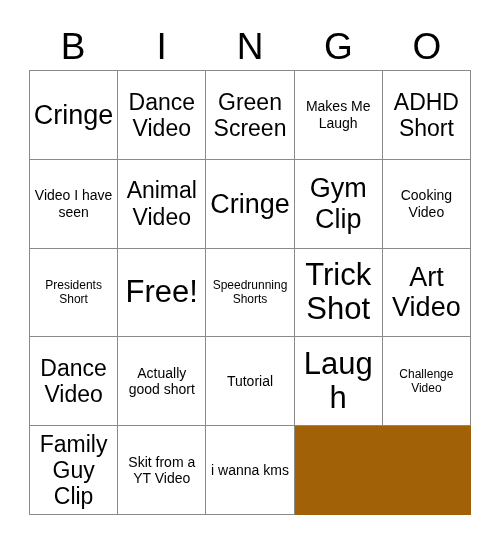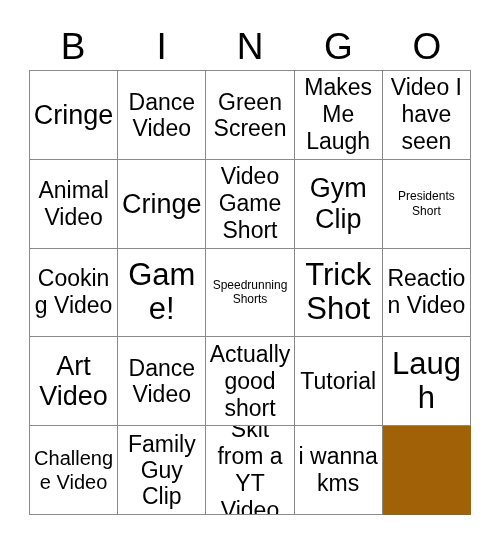--- a/index.html
+++ b/index.html
@@ -70,22 +70,22 @@
   }
   .cell-text {
     display: block;
     width: 100%;
     line-height: 1.13;
     word-wrap: break-word;
     hyphens: none;
   }
   
   .cell[data-size="xs"]  .cell-text { font-size: 12px; line-height: 1.22; }
-  .cell[data-size="s"]   .cell-text { font-size: 20px; line-height: 1.22; }
-  .cell[data-size="m"]   .cell-text { font-size: 23px; line-height: 1.18; }
+  .cell[data-size="s"]   .cell-text { font-size: 12px; line-height: 1.22; }
+  .cell[data-size="m"]   .cell-text { font-size: 14px; line-height: 1.18; }
   .cell[data-size="l"]   .cell-text { font-size: 23px; line-height: 1.14; }
   .cell[data-size="xl"]  .cell-text { font-size: 27px; line-height: 1.12; }
   .cell[data-size="xxl"] .cell-text { font-size: 31px; line-height: 1.10; }
 </style>
 </head>
 <body>
 
 <div id="bingo-card">
 
   <div id="header-row">
@@ -103,56 +103,53 @@
     </div>
     <div class="cell" data-size="l">
       <span class="cell-text">Dance Video</span>
     </div>
     <div class="cell" data-size="l">
       <span class="cell-text">Green Screen</span>
     </div>
     <div class="cell" data-size="m">
       <span class="cell-text">Makes Me Laugh</span>
     </div>
+    <div class="cell" data-size="l">
+      <span class="cell-text">ADHD Short</span>
+    </div>
 
     <div class="cell" data-size="m">
       <span class="cell-text">Video I have seen</span>
     </div>
     <div class="cell" data-size="l">
       <span class="cell-text">Animal Video</span>
     </div>
     <div class="cell" data-size="xl">
       <span class="cell-text">Cringe</span>
     </div>
-    <div class="cell" data-size="m">
-      <span class="cell-text">Video Game Short</span>
-    </div>
     <div class="cell" data-size="xl">
       <span class="cell-text">Gym Clip</span>
     </div>
 
+    <div class="cell" data-size="m">
+      <span class="cell-text">Cooking Video</span>
+    </div>
     <div class="cell" data-size="xs">
       <span class="cell-text">Presidents Short</span>
     </div>
-    <div class="cell" data-size="m">
-      <span class="cell-text">Cooking Video</span>
-    </div>
     <div class="cell" data-size="xxl">
-      <span class="cell-text">Game!</span>
+      <span class="cell-text">Free!</span>
     </div>
     <div class="cell" data-size="xs">
       <span class="cell-text">Speedrunning Shorts</span>
     </div>
     <div class="cell" data-size="xxl">
       <span class="cell-text">Trick Shot</span>
     </div>
 
-    <div class="cell" data-size="m">
-      <span class="cell-text">Reaction Video</span>
-    </div>
     <div class="cell" data-size="xl">
       <span class="cell-text">Art Video</span>
     </div>
     <div class="cell" data-size="l">
       <span class="cell-text">Dance Video</span>
     </div>
     <div class="cell" data-size="m">
       <span class="cell-text">Actually good short</span>
     </div>
     <div class="cell" data-size="m">

